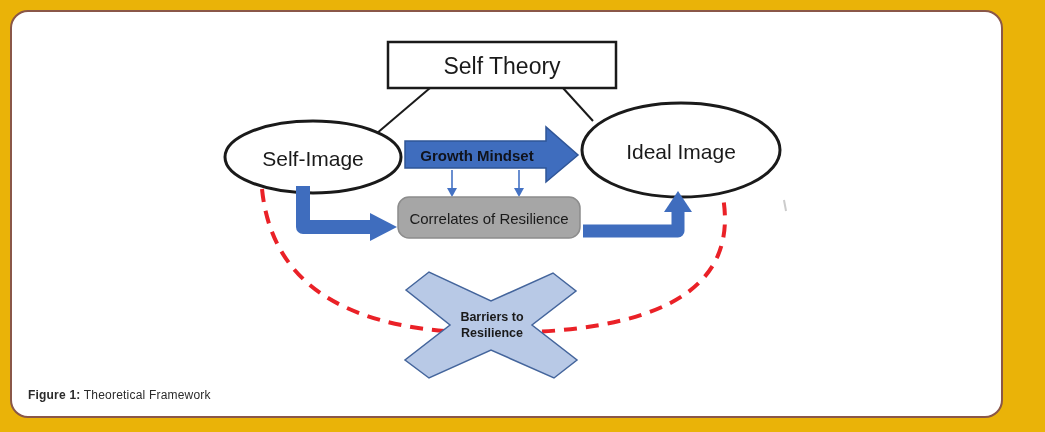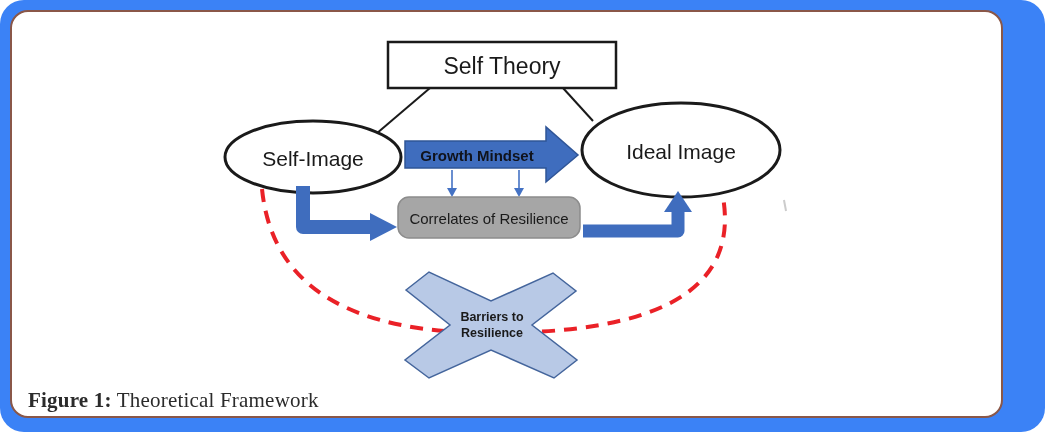--- a/index.html
+++ b/index.html
@@ -1,23 +1,22 @@
 <!DOCTYPE html>
 <html><head>
 <meta charset="utf-8">
 <style>
   html, body { margin: 0; padding: 0; background: #ffffff; }
   .canvas {
     position: relative;
     width: 1045px;
     height: 432px;
-    background: #3b82f6;
+    background: #eab308;
     font-family: "Liberation Sans", sans-serif;
     overflow: hidden;
-    border-radius: 24px;
   }
   .frame {
     position: absolute;
     left: 10px; top: 10px;
     width: 989px; height: 404px;
     border: 2px solid #8a5748;
     border-radius: 18px;
     background: #ffffff;
   }
   .diagram-svg { position: absolute; left: 0; top: 0; }
@@ -27,24 +26,23 @@
   }
   .node-label { font-size: 21px; }
   .theory-label { font-size: 23px; }
   .arrow-label { font-size: 15px; font-weight: bold; fill: #10131c; }
   .gray-label { font-size: 15px; }
   .x-label { font-size: 12.5px; font-weight: bold; }
   .outline-shape { fill: #ffffff; stroke: #1a1a1a; }
   .caption {
     position: absolute;
     left: 28px; top: 388px;
-    font-size: 21px;
+    font-size: 12px;
     color: #2b2b2b;
     letter-spacing: 0.2px;
-    font-family: Liberation Serif, serif;
   }
   .caption .bold { font-weight: bold; }
 </style>
 </head>
 <body>
 
 <div class="canvas">
 
   <div class="frame"></div>
 

